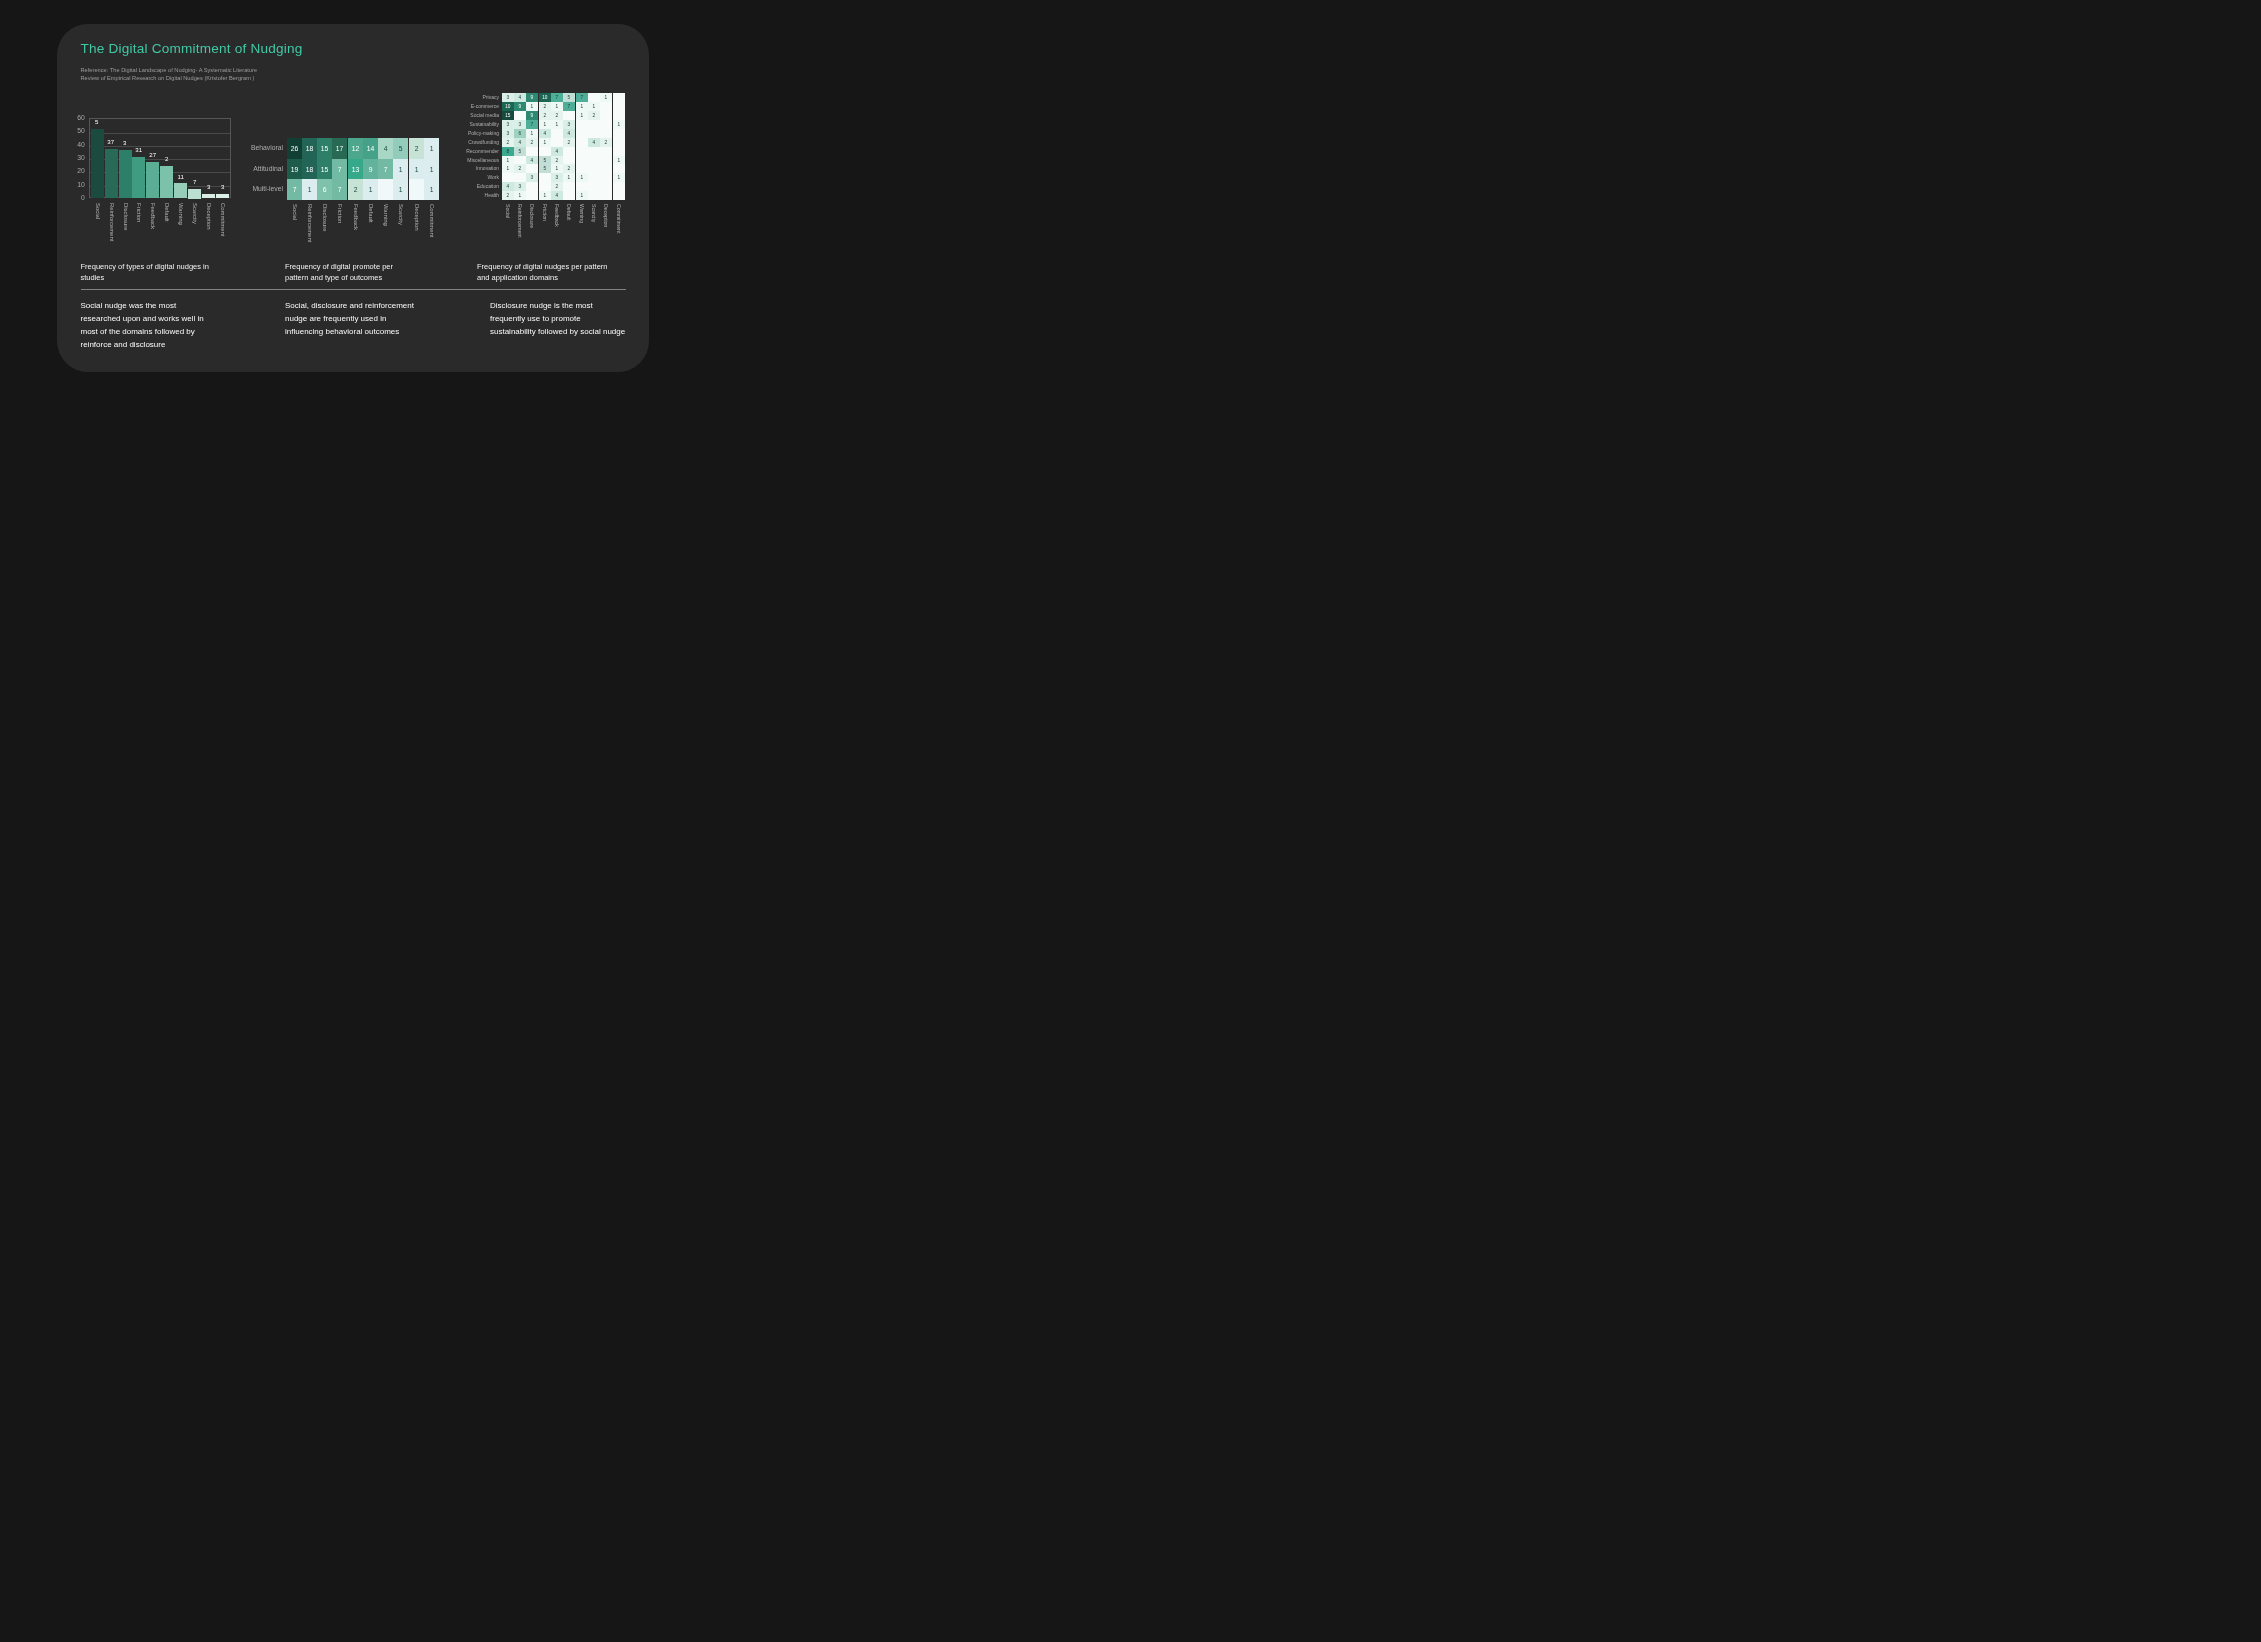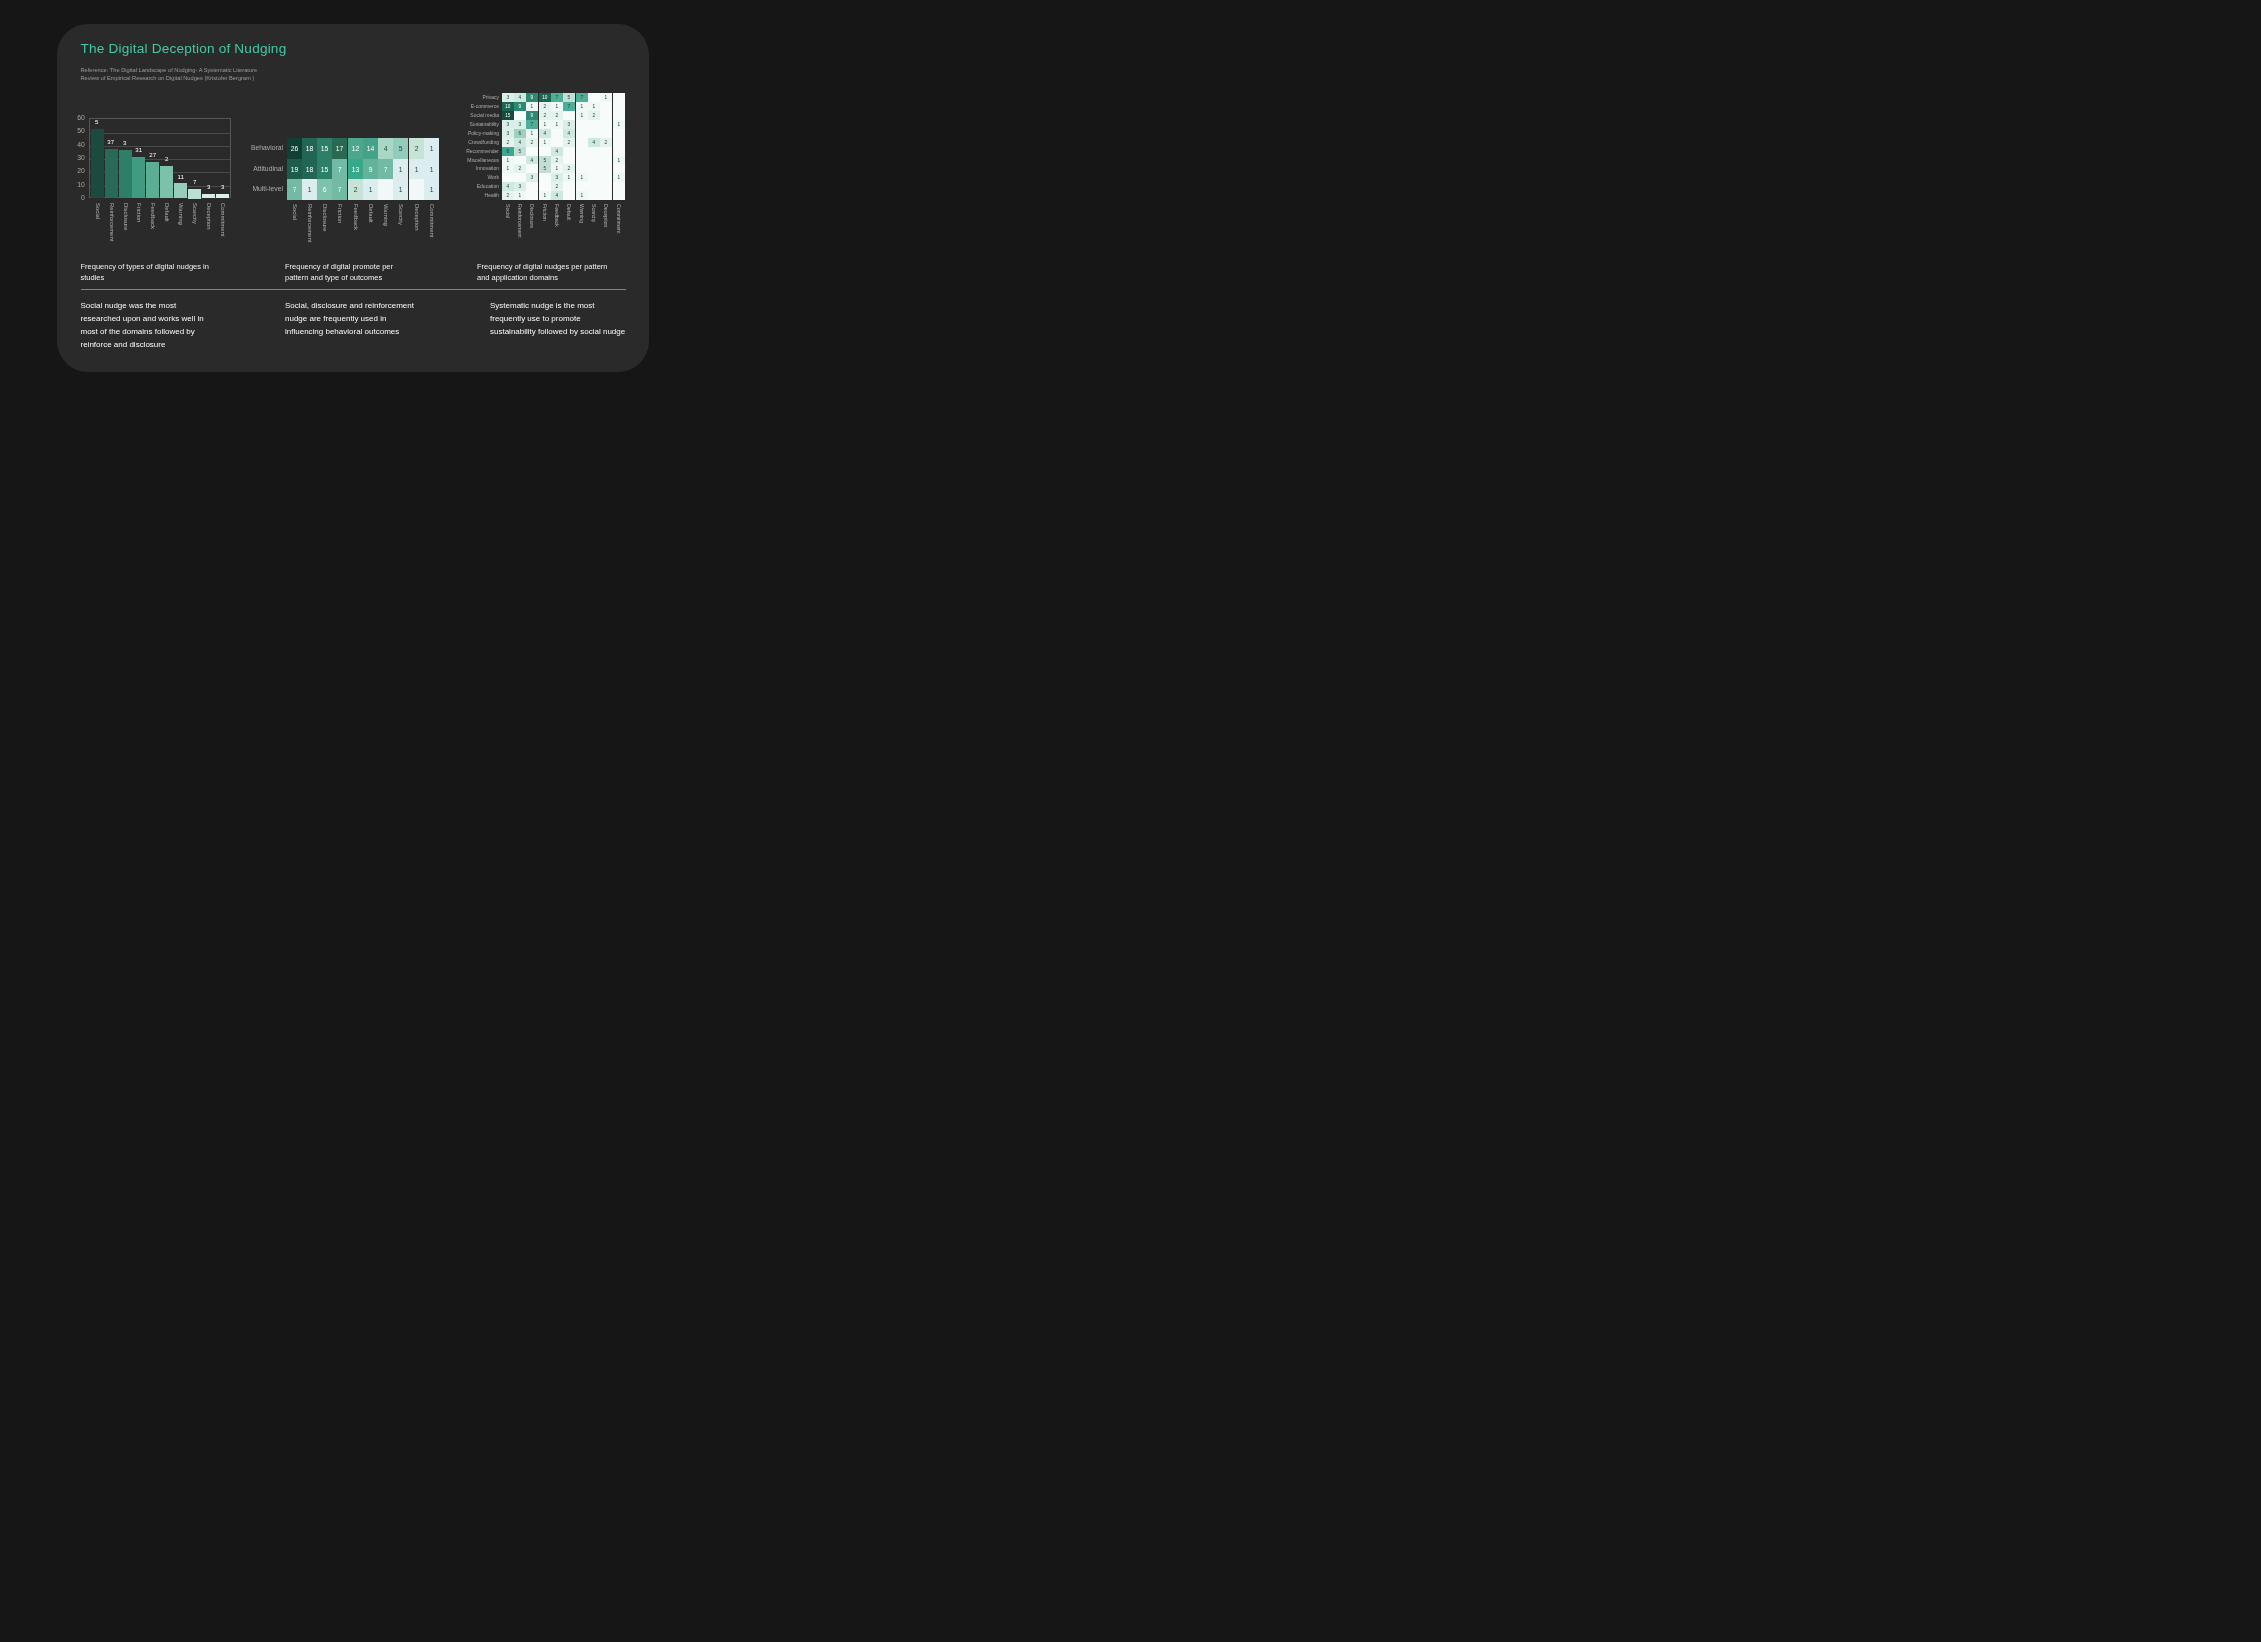--- a/index.html
+++ b/index.html
@@ -23,21 +23,21 @@
   
   .caption{position:absolute;top:238px;width:131px;font-size:7.5px;line-height:10.4px;color:#f2f2f2;}
   #divider{position:absolute;left:23.5px;top:265px;width:545px;height:0.9px;background:#828282;}
   .insight{position:absolute;top:275px;width:136px;font-size:8px;line-height:13px;color:#fbfbfb;}
 </style>
 </head>
 <body>
 
 <div id="stage">
   <div id="card">
-    <h1 id="title">The Digital Deception of Nudging</h1>
+    <h1 id="title">The Digital Commitment of Nudging</h1>
     <p id="reference"><span>Reference: The Digital Landscape of Nudging- A Systematic Literature</span><br><span>Review of Empirical Research on Digital Nudges (Kristofer Bergram )</span></p>
 
     <div id="bar-chart">
       <div id="bar-plot">
           <div class="gridline" style="top: 13.3px;"></div>
           <div class="gridline" style="top: 27px;"></div>
           <div class="gridline" style="top: 40px;"></div>
           <div class="gridline" style="top: 53px;"></div>
           <div class="gridline" style="top: 67px;"></div>
         </div>
@@ -331,16 +331,16 @@
       </div>
 
     <div class="caption" style="left:23.5px;">Frequency of types of digital nudges in studies</div>
     <div class="caption" style="left:228px;">Frequency of digital promote per pattern and type of outcomes</div>
     <div class="caption" style="left:420px;">Frequency of digital nudges per pattern and application domains</div>
 
     <div id="divider"></div>
 
     <div class="insight" style="left:23.5px;">Social nudge was the most researched upon and works well in most of the domains followed by reinforce and disclosure</div>
     <div class="insight" style="left:228px;">Social, disclosure and reinforcement nudge are frequently used in influencing behavioral outcomes</div>
-    <div class="insight" style="left:433px;">Systematic nudge is the most frequently use to promote sustainability followed by social nudge</div>
+    <div class="insight" style="left:433px;">Disclosure nudge is the most frequently use to promote sustainability followed by social nudge</div>
   </div>
 </div>
 
 
 </body></html>

